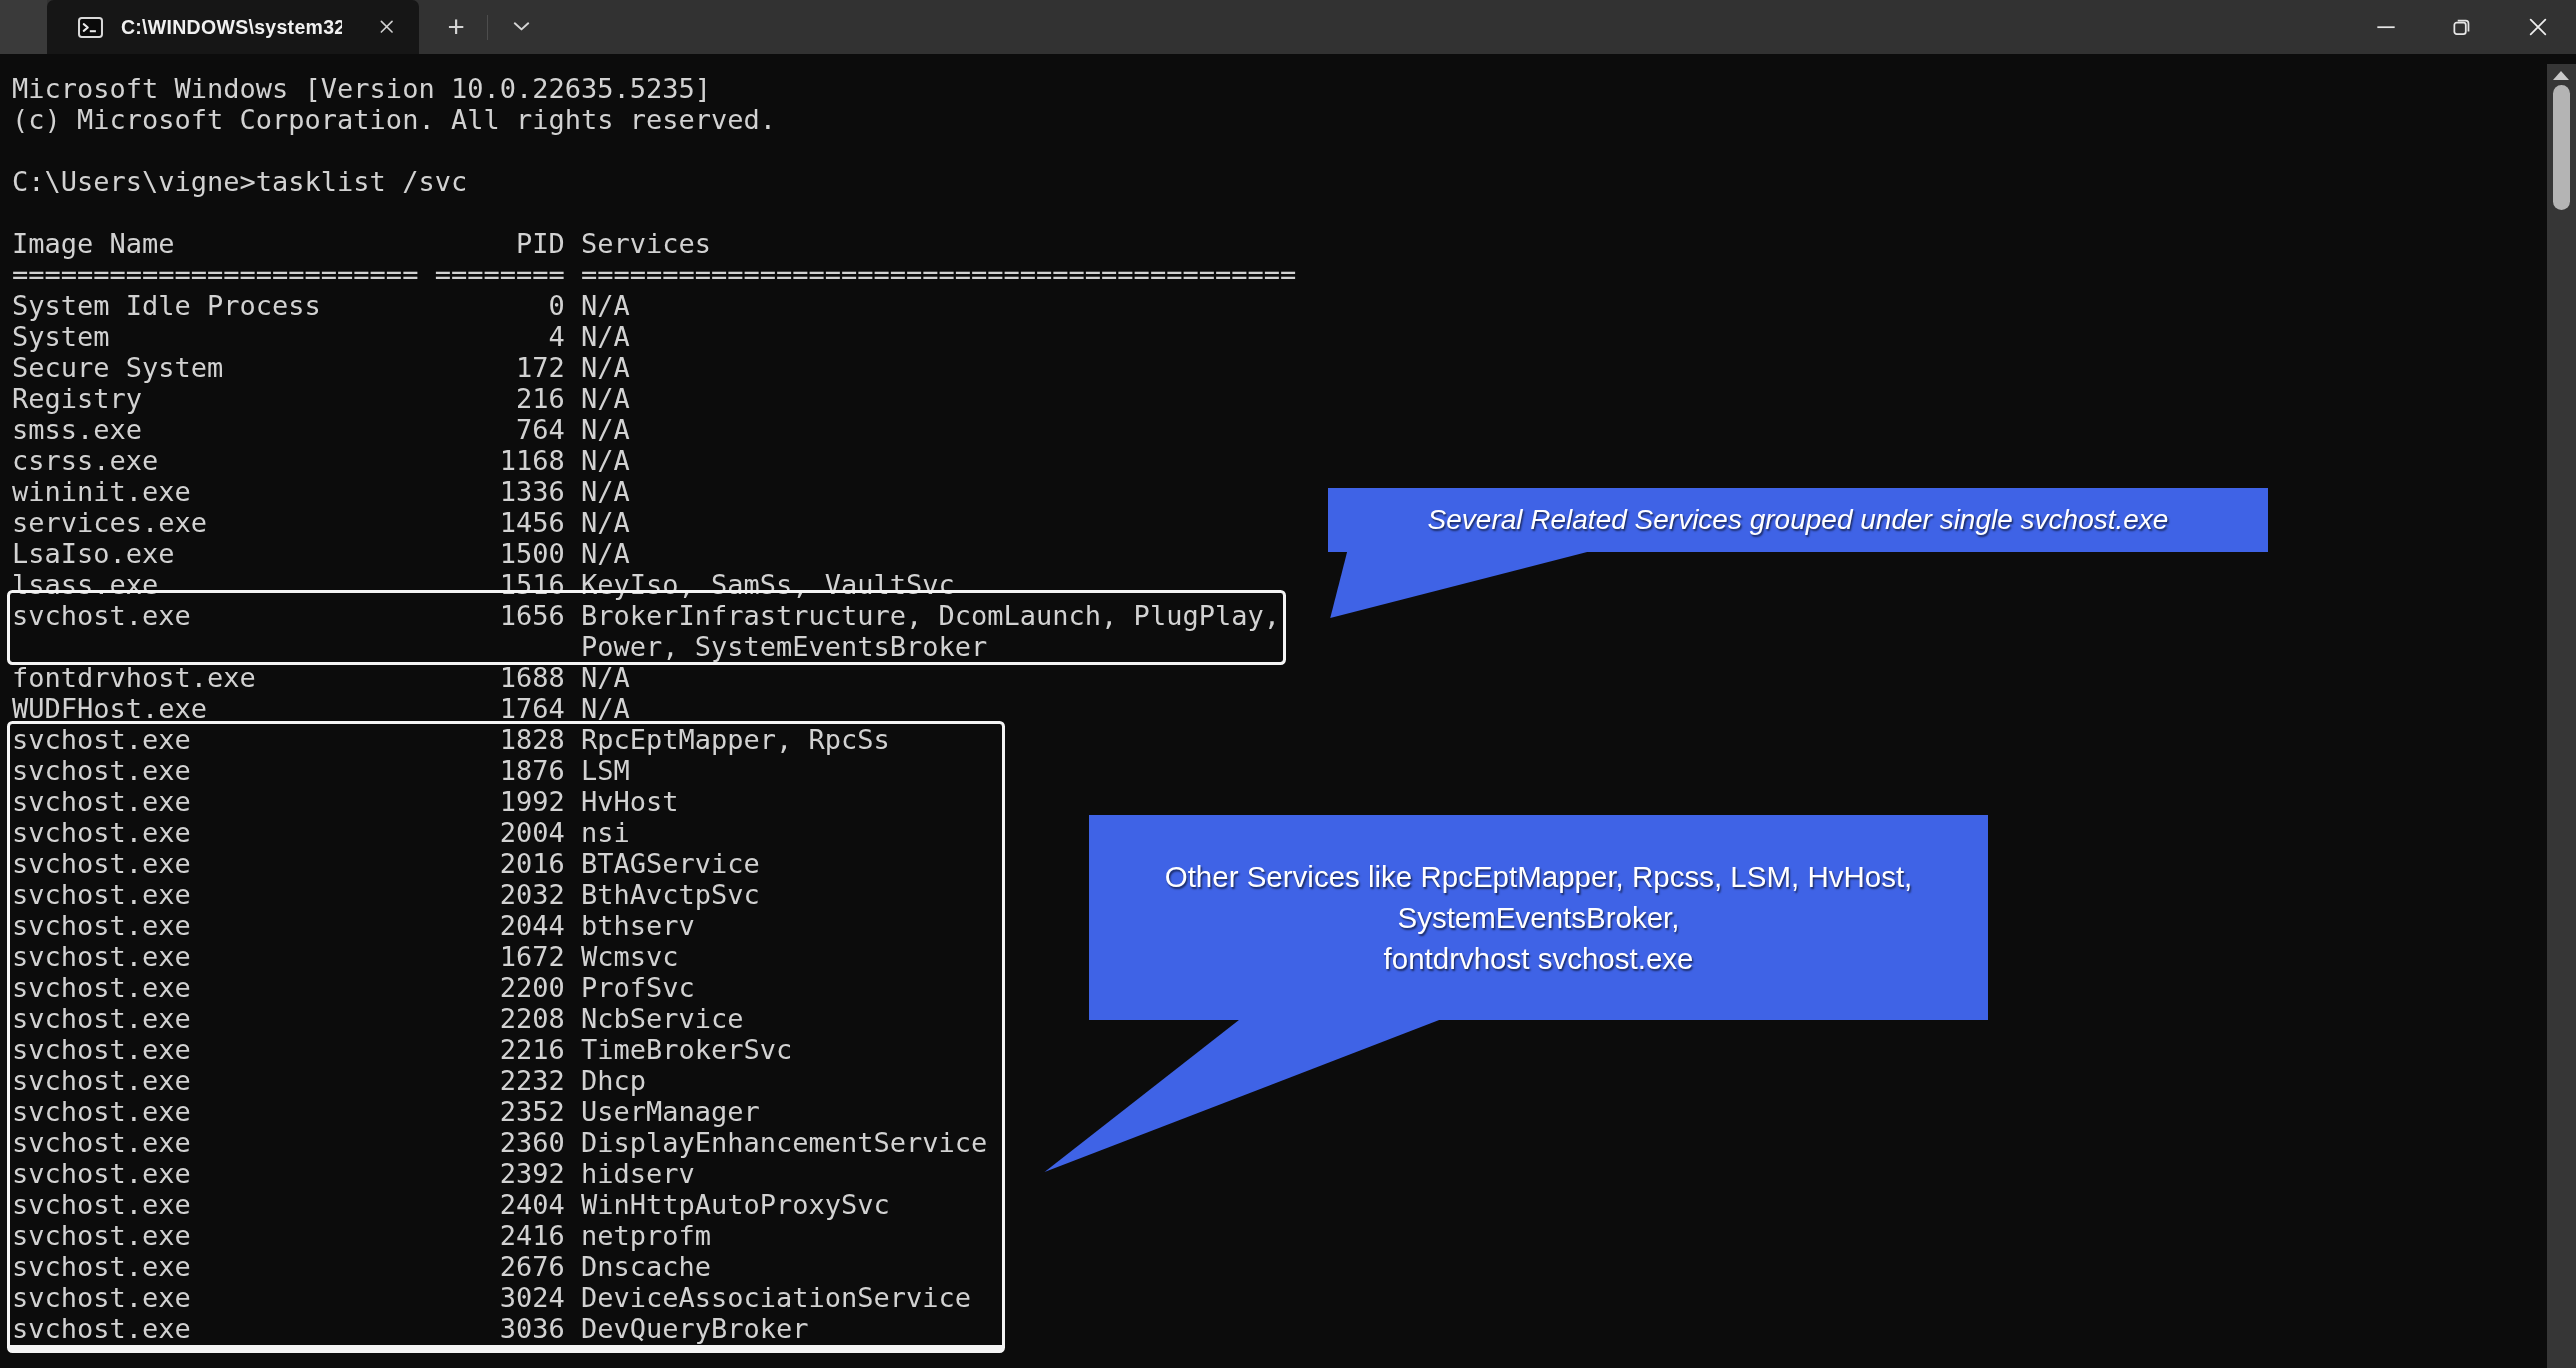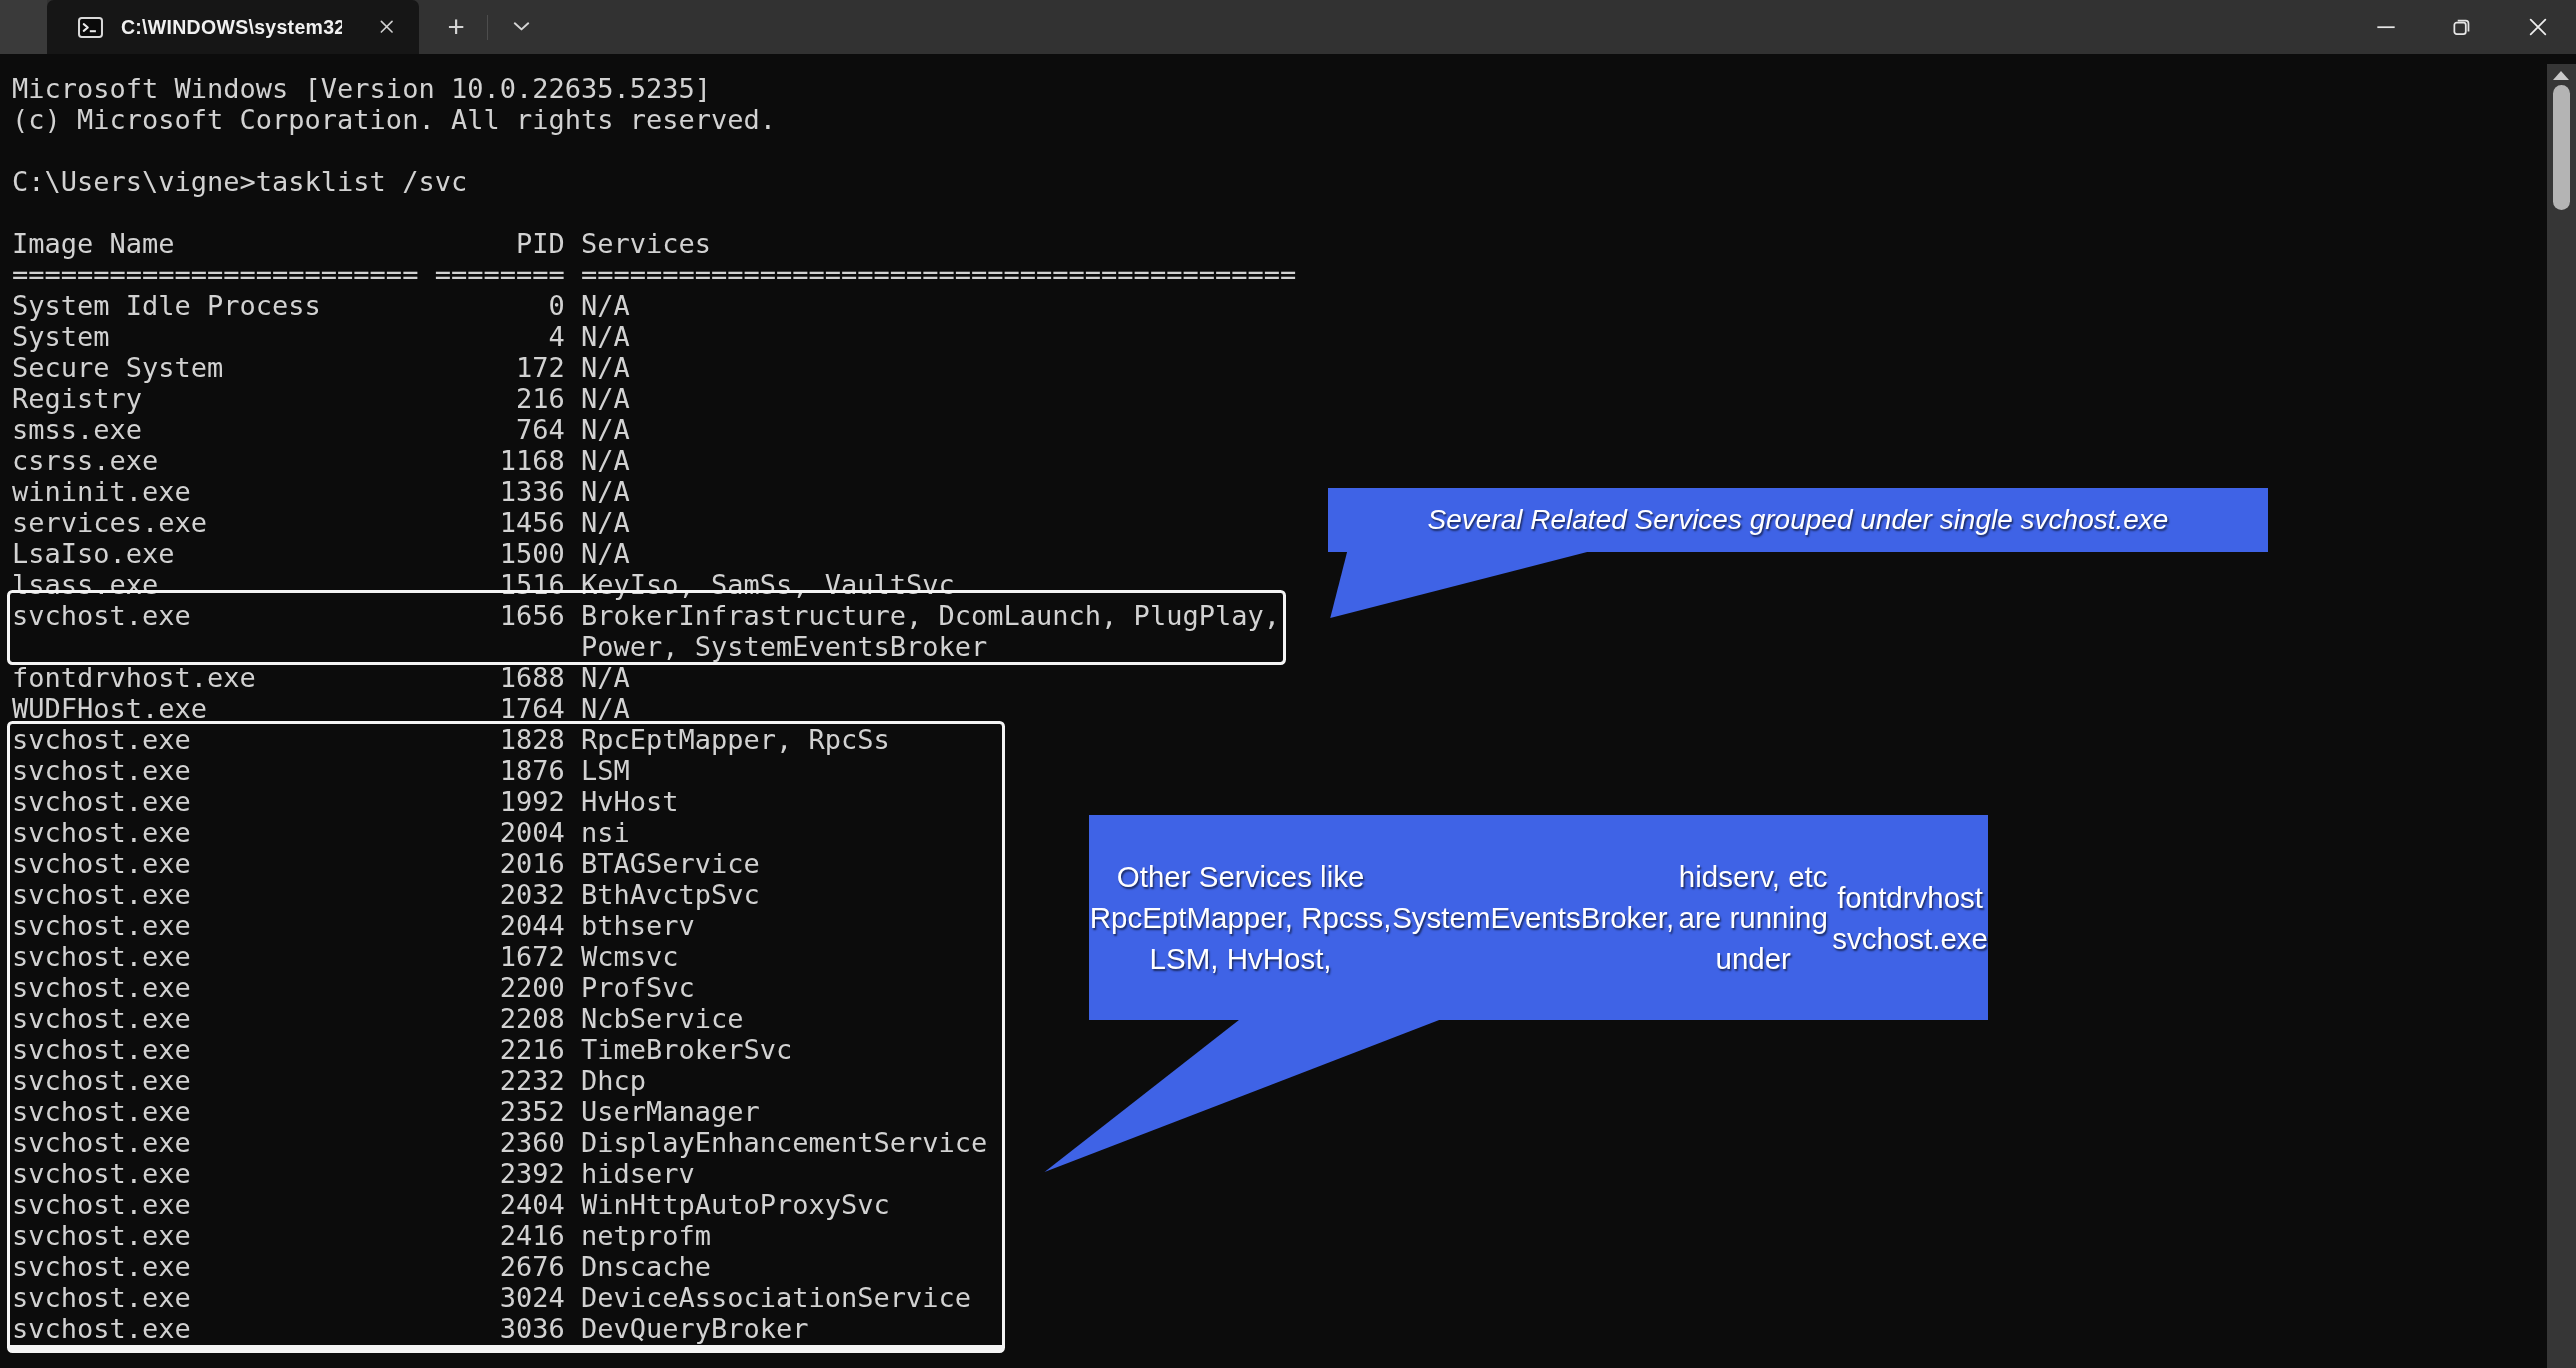--- a/index.html
+++ b/index.html
@@ -45,21 +45,21 @@
   .hbox1 { left:6.7px; top:526px; width:1279px; height:75px; }
   .hbox2 { left:6.7px; top:657px; width:998px; height:632px; border-bottom-width:8px; }
 
   
   .callout { position:absolute; color:#ffffff;
              text-shadow:1.3px 2px 2px rgba(0,0,0,0.6); }
   .callout1 { left:1328px; top:424px; width:940px; height:64px;
               display:flex; align-items:center; justify-content:center;
               font-size:28px; }
   .callout2 { left:1089px; top:751px; width:899px; height:205px;
-              display:flex; flex-direction:row; align-items:center;
+              display:flex; flex-direction:column; align-items:center;
               justify-content:center; font-size:29.5px; line-height:41px;
               text-align:center; }
   .tail { position:absolute; left:0; top:0; width:2576px; height:1314px;
           pointer-events:none; }
 
   
   .scrollbar { position:absolute; right:0; top:0; width:29.5px; height:1314px;
                background:#363636; }
   .sb-arrow-up { position:absolute; left:6px; top:6.7px; width:0; height:0;
                  border-left:8.7px solid transparent; border-right:8.7px solid transparent;
@@ -169,21 +169,20 @@
       <polygon points="1860,1415 2172,1415 1557,1652" fill="#3f63e6"></polygon>
     </svg>
 
     <div class="callout callout1" style="background:#3f63e6;font-style:italic;">
       <span>Several Related Services grouped under single svchost.exe</span>
     </div>
 
     <div class="callout callout2" style="background:#3f63e6;">
       <div>Other Services like RpcEptMapper, Rpcss, LSM, HvHost,</div>
       <div>SystemEventsBroker,</div>
-      <div>hidserv, etc are running under</div>
       <div>fontdrvhost svchost.exe</div>
     </div>
 
     <div class="scrollbar">
       <div class="sb-arrow-up"></div>
       <div class="sb-thumb"></div>
     </div>
 
   </div>
 </div>

